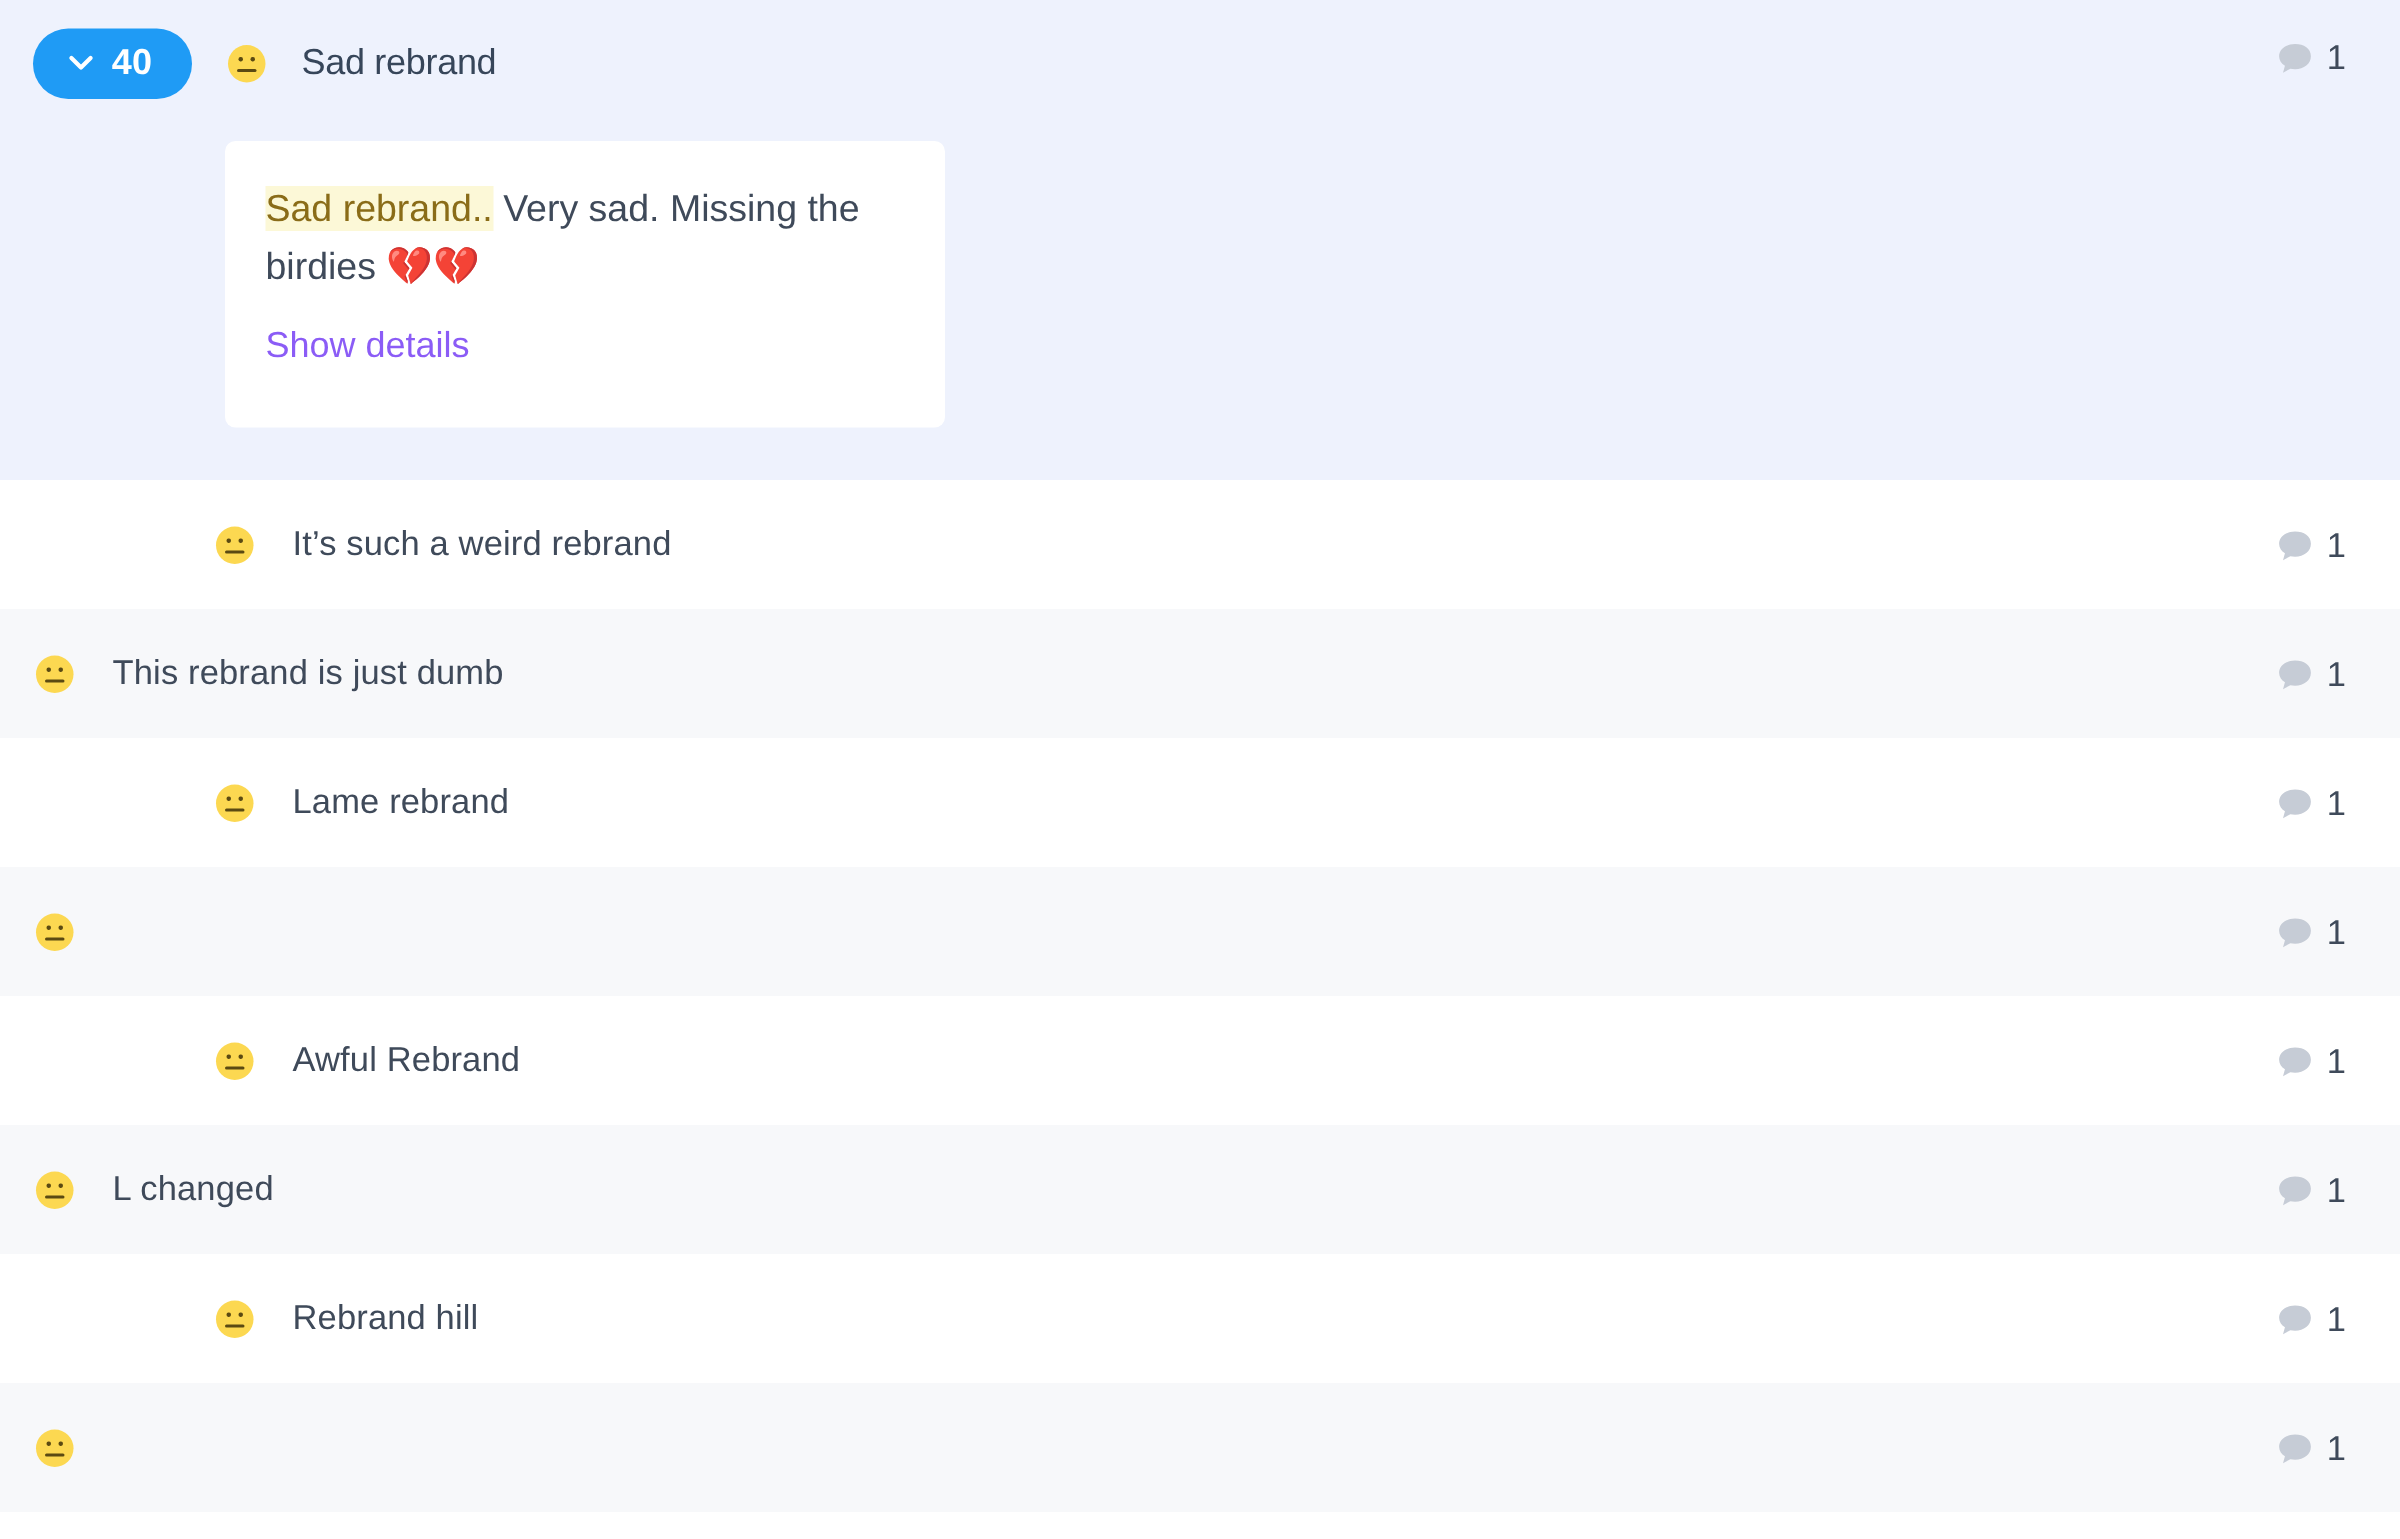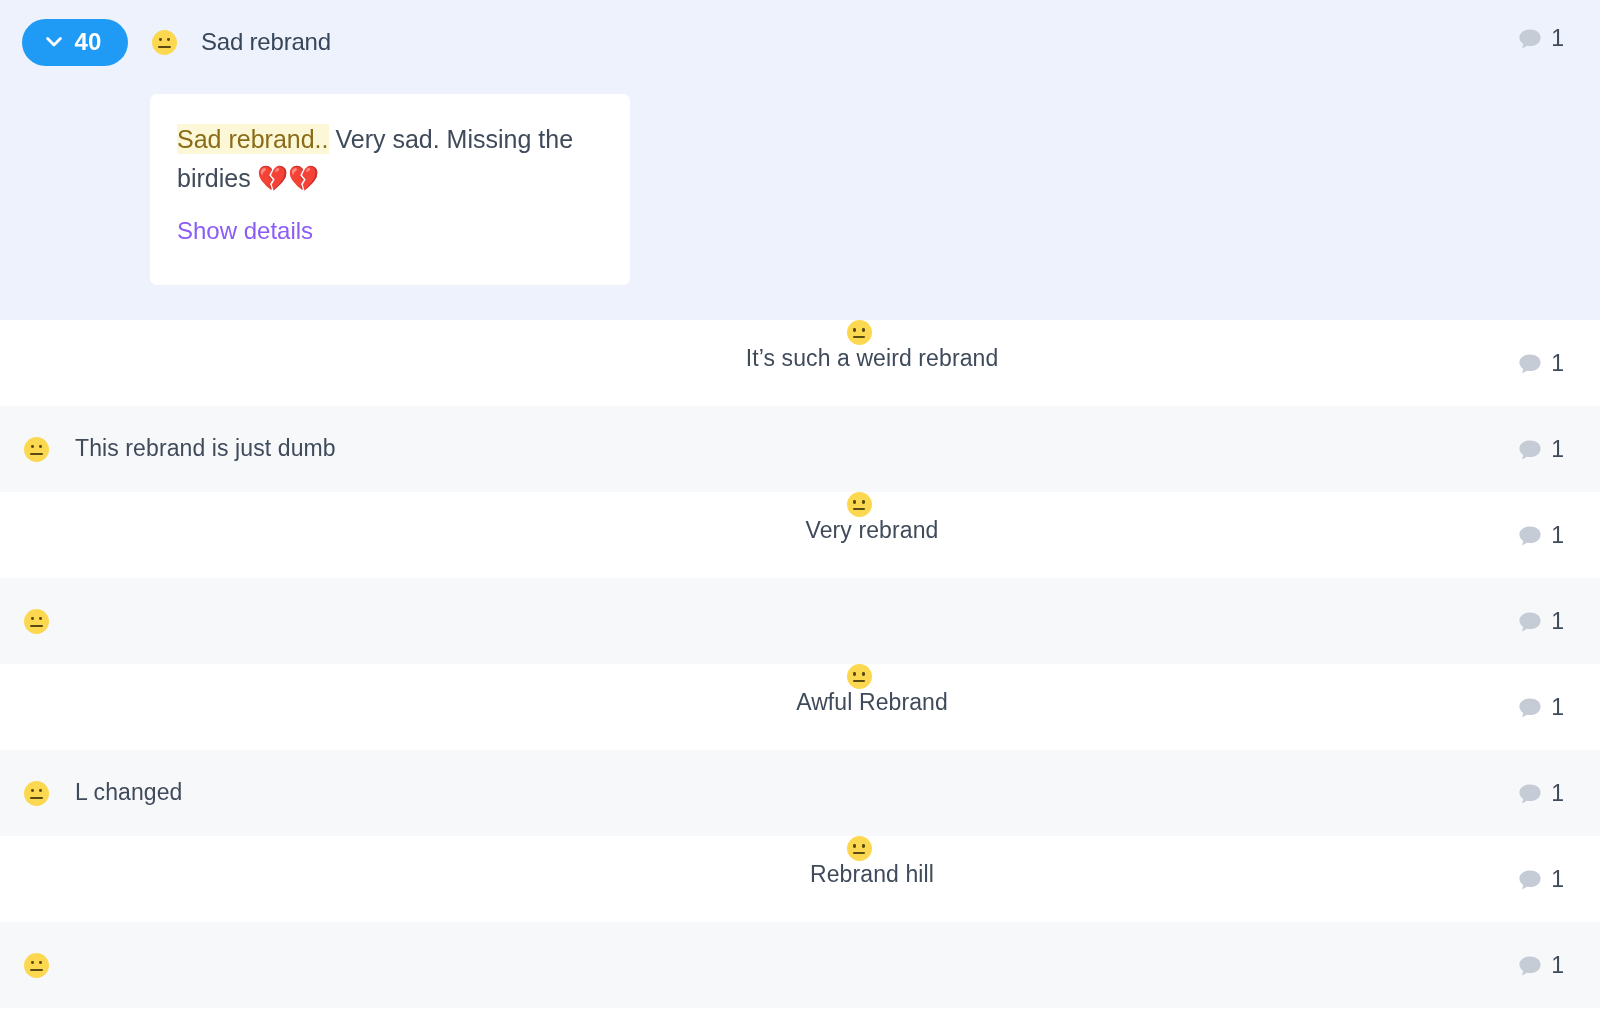--- a/index.html
+++ b/index.html
@@ -177,21 +177,21 @@
   .mention-list { width: 100%; }
 
   .mention-row {
     height: 86px;
     display: flex;
     align-items: center;
     position: relative;
     padding-left: 144px;
     cursor: pointer;
   }
-  .mention-row.odd  { background: #ffffff; flex-direction: column; }
+  .mention-row.odd  { background: #ffffff; }
   .mention-row.even { background: #f7f8fa; padding-left: 24px; }
 
   .mention-emoji { margin-right: 26px; }
 
   .mention-text {
     font-size: 23px;
     color: #3f4a5a;
     line-height: 1.2;
     letter-spacing: 0.1px;
   }
@@ -270,21 +270,21 @@
             </svg>
         </span>
         <span class="comment-count">1</span>
       </div>
     </div>
 
     <div class="mention-row odd">
       <span class="emoji-neutral mention-emoji">
           <i></i>
         </span>
-      <span class="mention-text">Very rebrand</span>
+      <span class="mention-text">Lame rebrand</span>
       <div class="comment-meta">
         <span class="comment-icon">
           <svg viewBox="0 0 24 22" width="24" height="22" aria-hidden="true">
               <path d="M12 1.4c-6 0-10.6 3.5-10.6 8.1 0 2.6 1.5 4.9 3.9 6.4l-1.3 4.6 4.9-2.7c1 .2 2 .3 3.1.3 6 0 10.6-3.5 10.6-8.6S18 1.4 12 1.4z" fill="#c6ccd6"></path>
             </svg>
         </span>
         <span class="comment-count">1</span>
       </div>
     </div>
 

